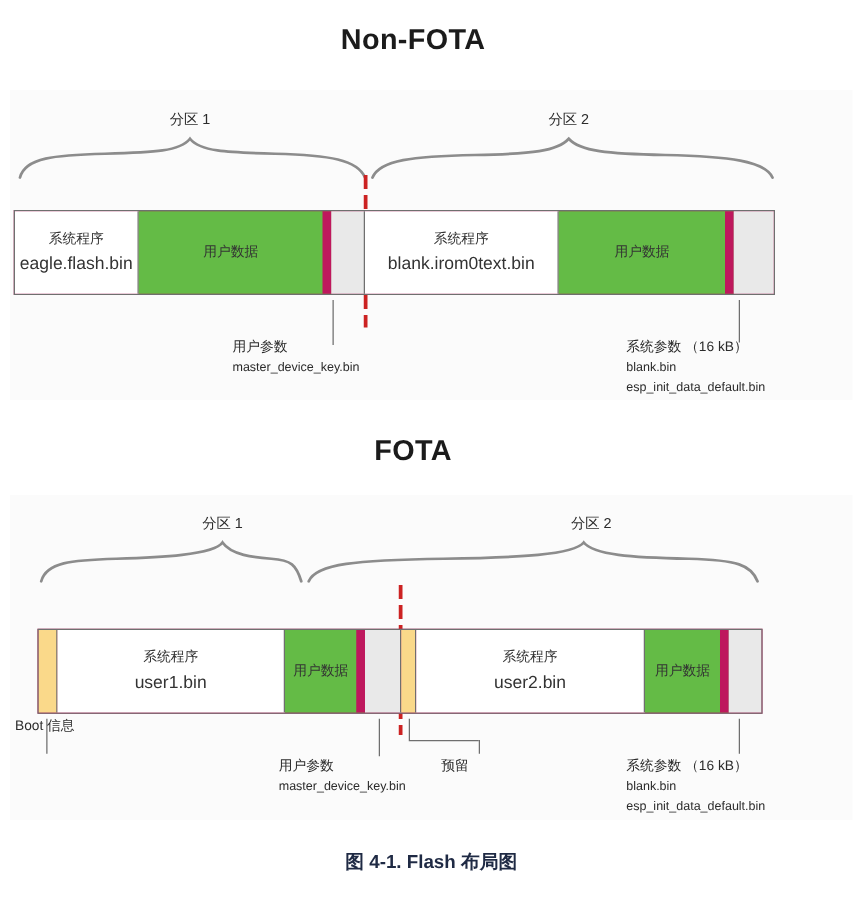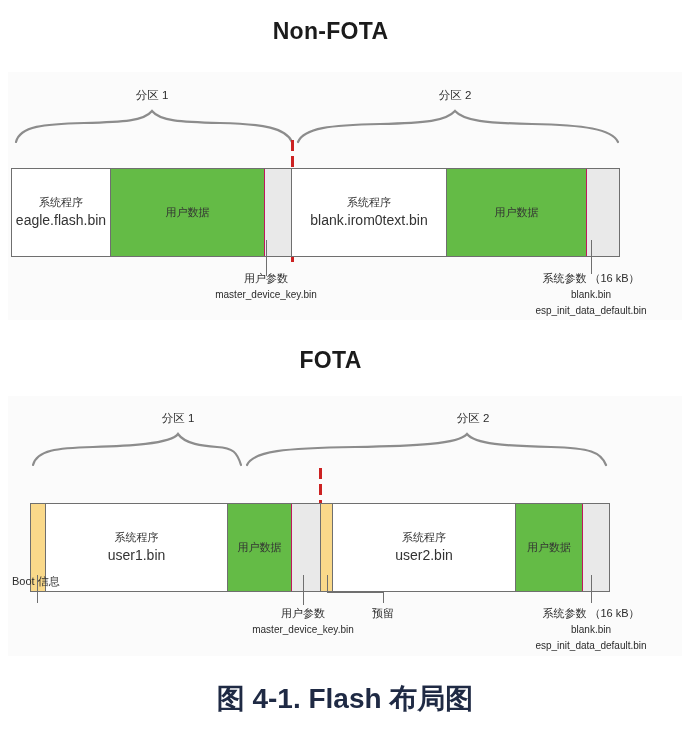--- a/index.html
+++ b/index.html
@@ -28,35 +28,35 @@
 
   
   .brace-label{
     position:absolute;font-size:11.5px;color:#2b2b2b;
     text-align:center;white-space:nowrap;
   }
   .brace-svg{position:absolute;}
 
   
   .bar{
-    position:absolute;height:89px;
+    position:absolute;height:68px;
     border:1px solid #6f6f6f;
     box-sizing:border-box;
     background:#be185d;
   }
   .seg{
     position:absolute;top:0;bottom:0;
     box-sizing:border-box;
     display:flex;flex-direction:column;
     align-items:center;justify-content:center;
     font-size:10.5px;color:#333;line-height:1.5;
     overflow:hidden;
   }
   .seg.white{background:#ffffff;border-right:1px solid #6f6f6f;}
-  .seg.green{background:#64bb46;border-right:1px solid #be185d;color:#333;}
+  .seg.green{background:#64bb46;border-right:7px solid #be185d;color:#333;}
   .seg.gray{background:#e9e9e9;border-right:1px solid #6f6f6f;}
   .seg.orange{background:#fad98a;border-right:1px solid #6f6f6f;}
   .seg .l1{font-size:11px;}
   .seg .l2{font-size:14px;}
 
   
   .redline{
     position:absolute;width:3px;
     background:repeating-linear-gradient(
       to bottom,
@@ -64,31 +64,31 @@
       rgba(0,0,0,0) 11px,rgba(0,0,0,0) 16px);
   }
 
   
   .leader{position:absolute;background:#6f6f6f;}
   .leader.v{width:1px;}
   .leader.h{height:1px;}
 
   
   .callout{
-    position:absolute;text-align:center;white-space:nowrap;
+    position:absolute;text-align:left;white-space:nowrap;
     font-size:10.5px;color:#2b2b2b;line-height:1.55;
   }
   .callout .cn{font-size:11px;}
   .callout .mono{font-size:10px;}
   .callout.left-align{text-align:left;}
 
   
   #figure-caption{
     position:absolute;left:0;top:680px;width:690px;
-    text-align:center;font-size:28px;font-weight:bold;color:#1f2a44;
+    text-align:center;font-size:15px;font-weight:bold;color:#1f2a44;
   }
 </style>
 </head>
 <body>
 
 <div class="page">
 
   <div class="section-title" id="title-nonfota">Non-FOTA</div>
 
   <div class="panel" id="panel-nonfota"></div>

